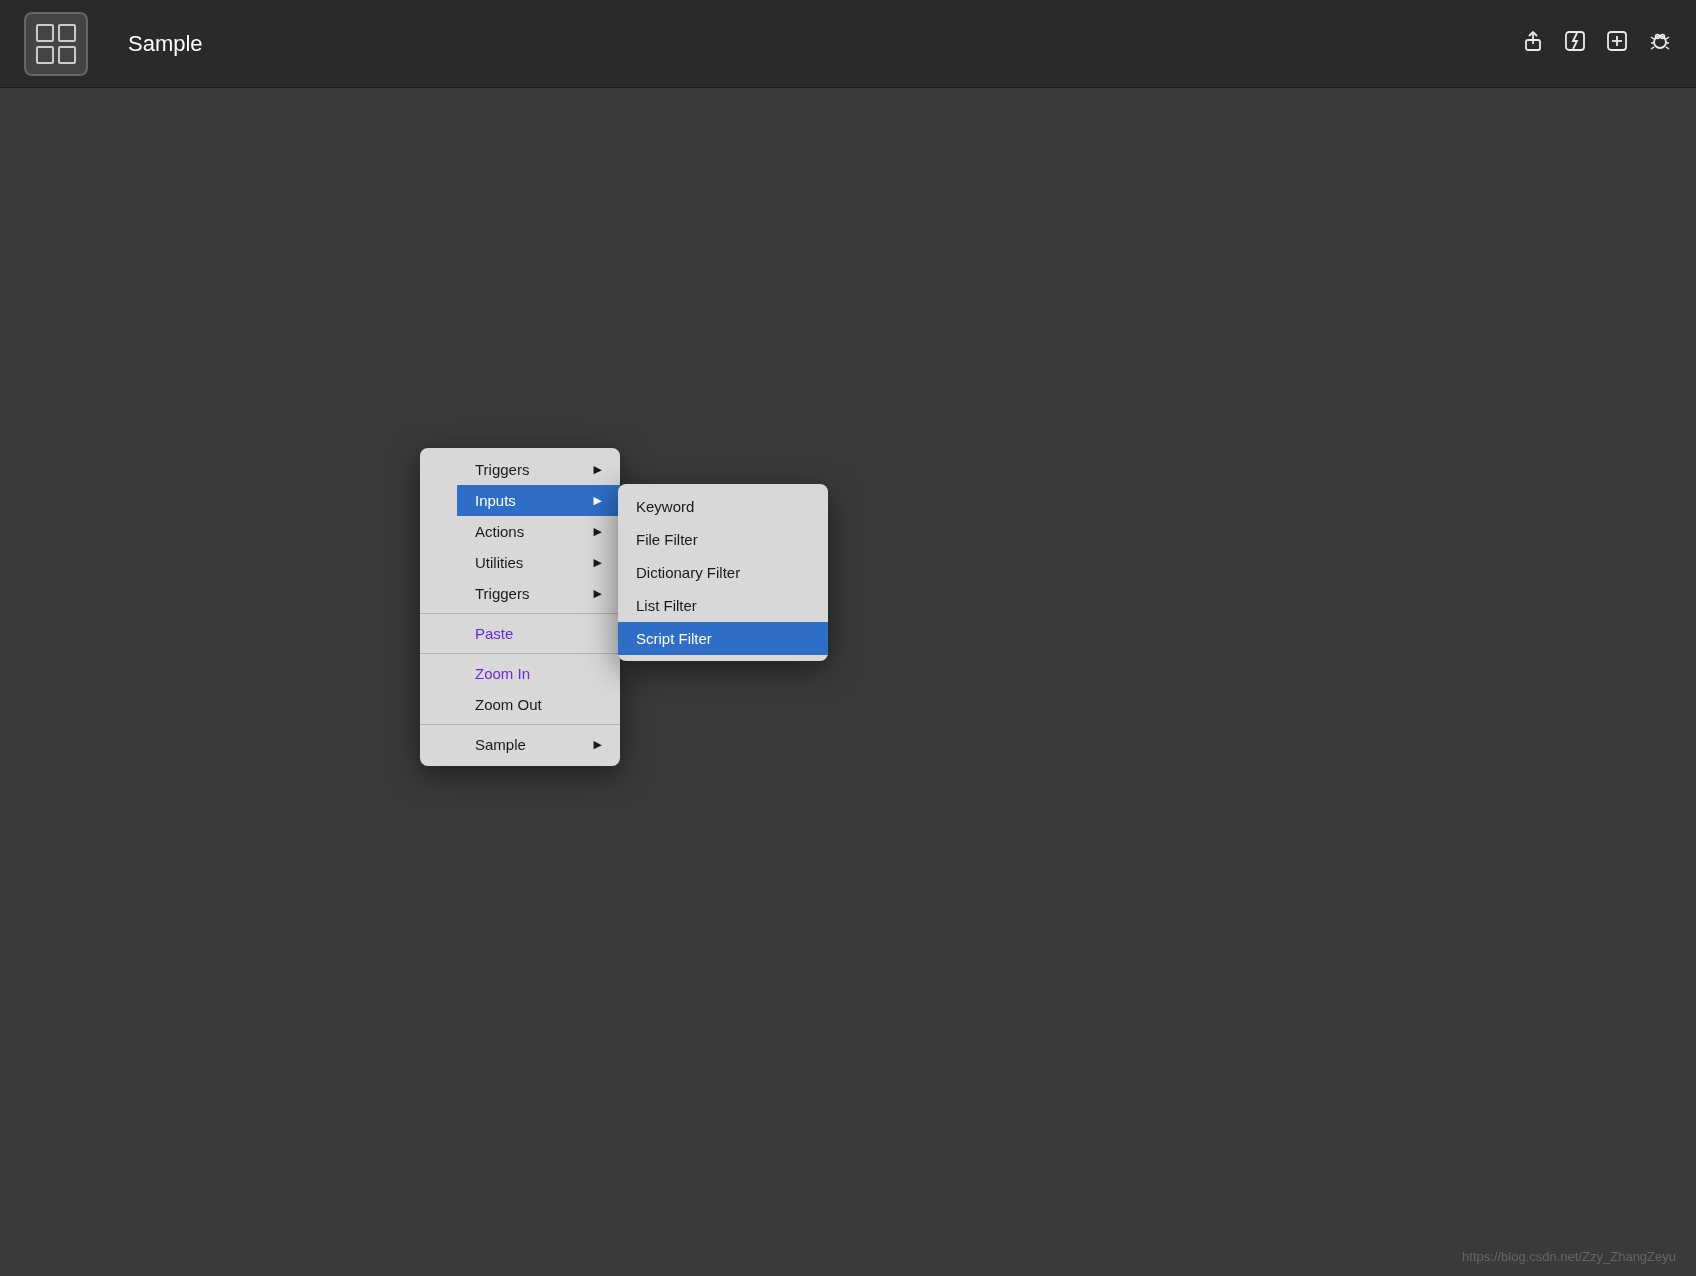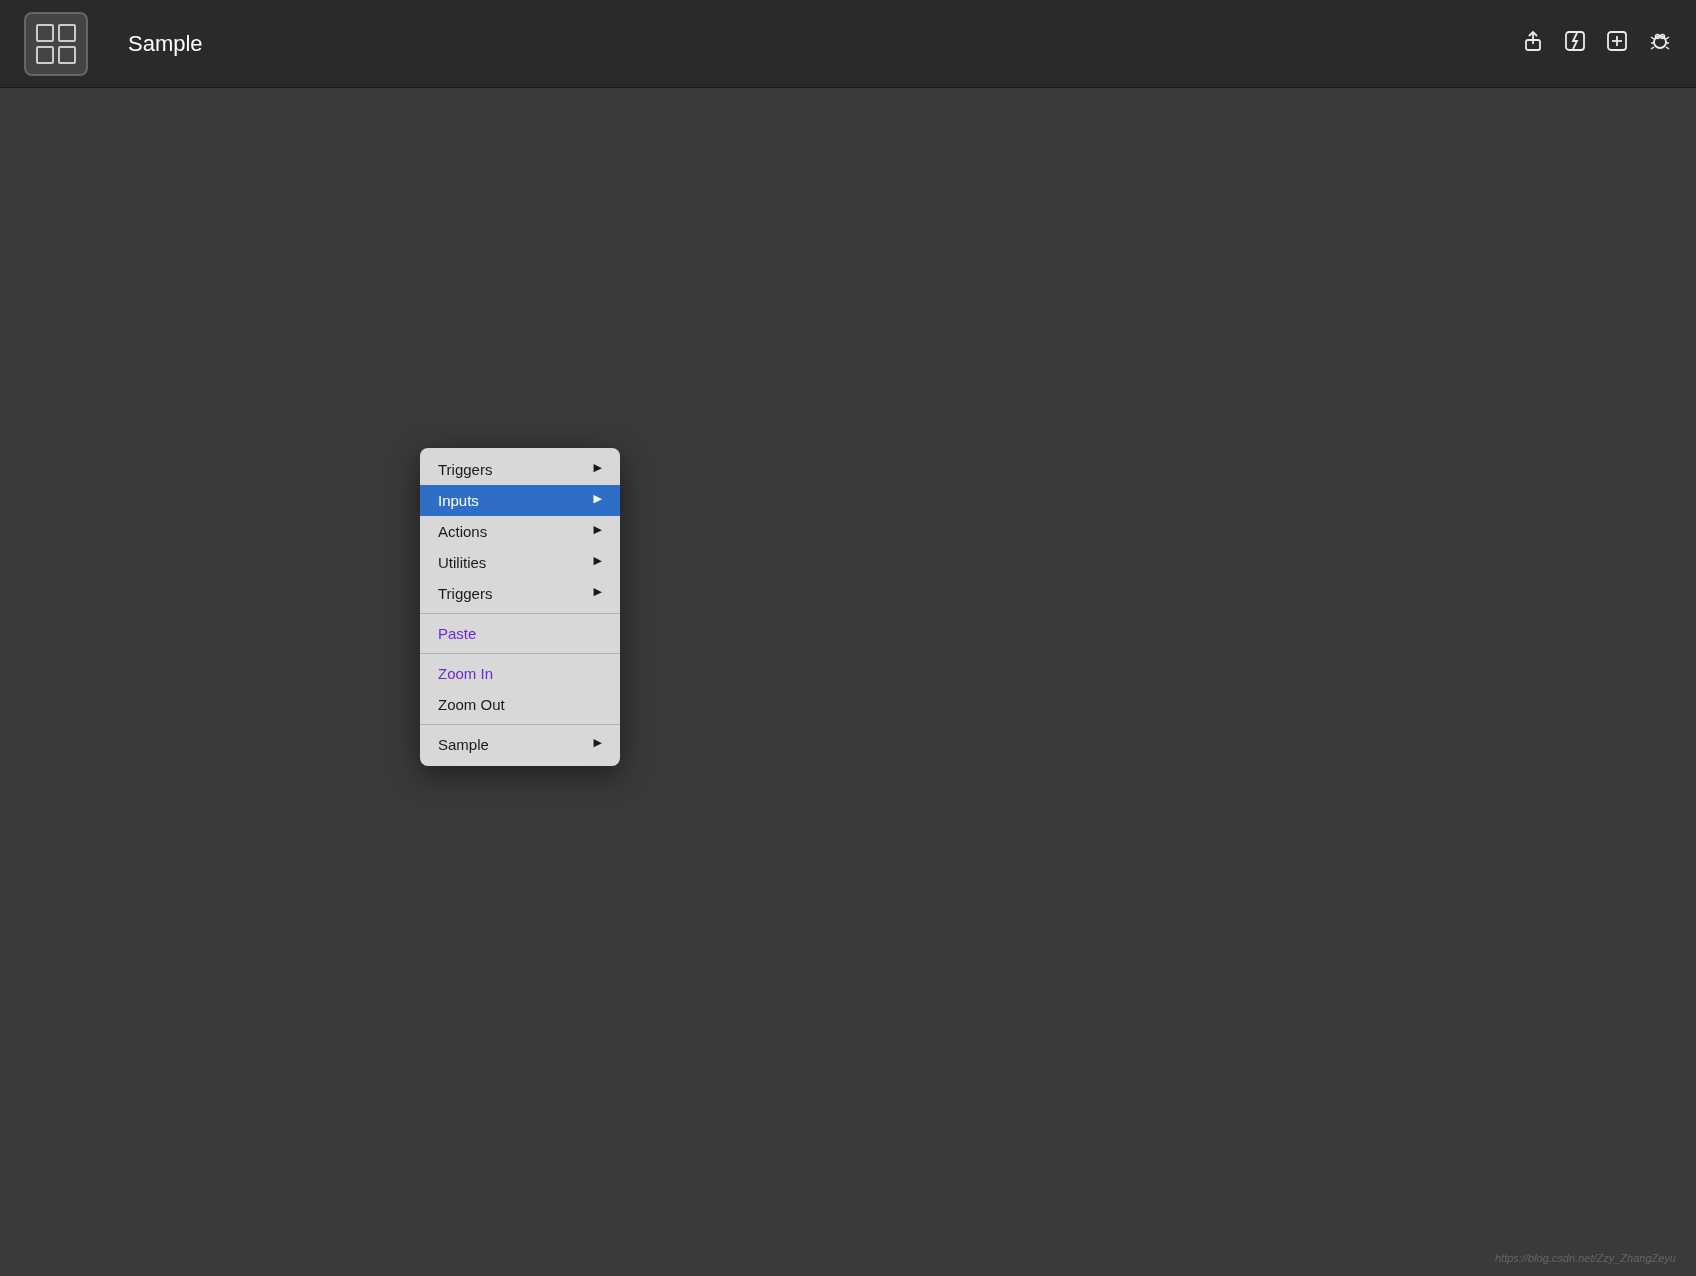--- a/index.html
+++ b/index.html
@@ -94,27 +94,28 @@
     .context-menu {
       background-color: #d8d8d8;
       border-radius: 8px;
       padding: 6px 0;
       min-width: 200px;
       box-shadow: 0 8px 32px rgba(0,0,0,0.5);
     }
 
     .menu-item {
       display: flex;
-      align-items: flex-start;
+      align-items: center;
       justify-content: space-between;
       padding: 7px 18px;
       cursor: pointer;
       font-size: 15px;
       color: #1a1a1a;
       white-space: nowrap;
+      margin-left: 37px;
     }
 
     .menu-item.active {
       background-color: #2e6ec7;
       color: white;
     }
 
     .menu-item.disabled {
       color: #6d28d9;
       cursor: default;
@@ -157,22 +158,21 @@
       background-color: #2e6ec7;
       color: white;
     }
 
     
     .footer-url {
       position: absolute;
       bottom: 12px;
       right: 20px;
       color: #666;
-      font-size: 11px;
-      font-style: italic;
+      font-size: 13px;
     }
   </style>
 </head>
 <body>
 
 <div class="titlebar">
   <div class="titlebar-logo">
     <div class="logo-grid">
       <div class="logo-cell"></div>
       <div class="logo-cell"></div>
@@ -268,20 +268,43 @@
 
       <div class="menu-separator"></div>
 
       <div class="menu-item">
         <span>Sample</span>
         <span class="menu-arrow">▶</span>
       </div>
 
     </div>
 
+    <div class="submenu">
+
+      <div class="submenu-item">
+        <span>Keyword</span>
+      </div>
+
+      <div class="submenu-item">
+        <span>File Filter</span>
+      </div>
+
+      <div class="submenu-item">
+        <span>Dictionary Filter</span>
+      </div>
+
+      <div class="submenu-item">
+        <span>List Filter</span>
+      </div>
+
+      <div class="submenu-item active">
+        <span>Script Filter</span>
+      </div>
+
+    </div>
 
   </div>
 
   <div class="footer-url">
     <span>https://blog.csdn.net/Zzy_ZhangZeyu</span>
   </div>
 
 </div>
 
 </body></html>

